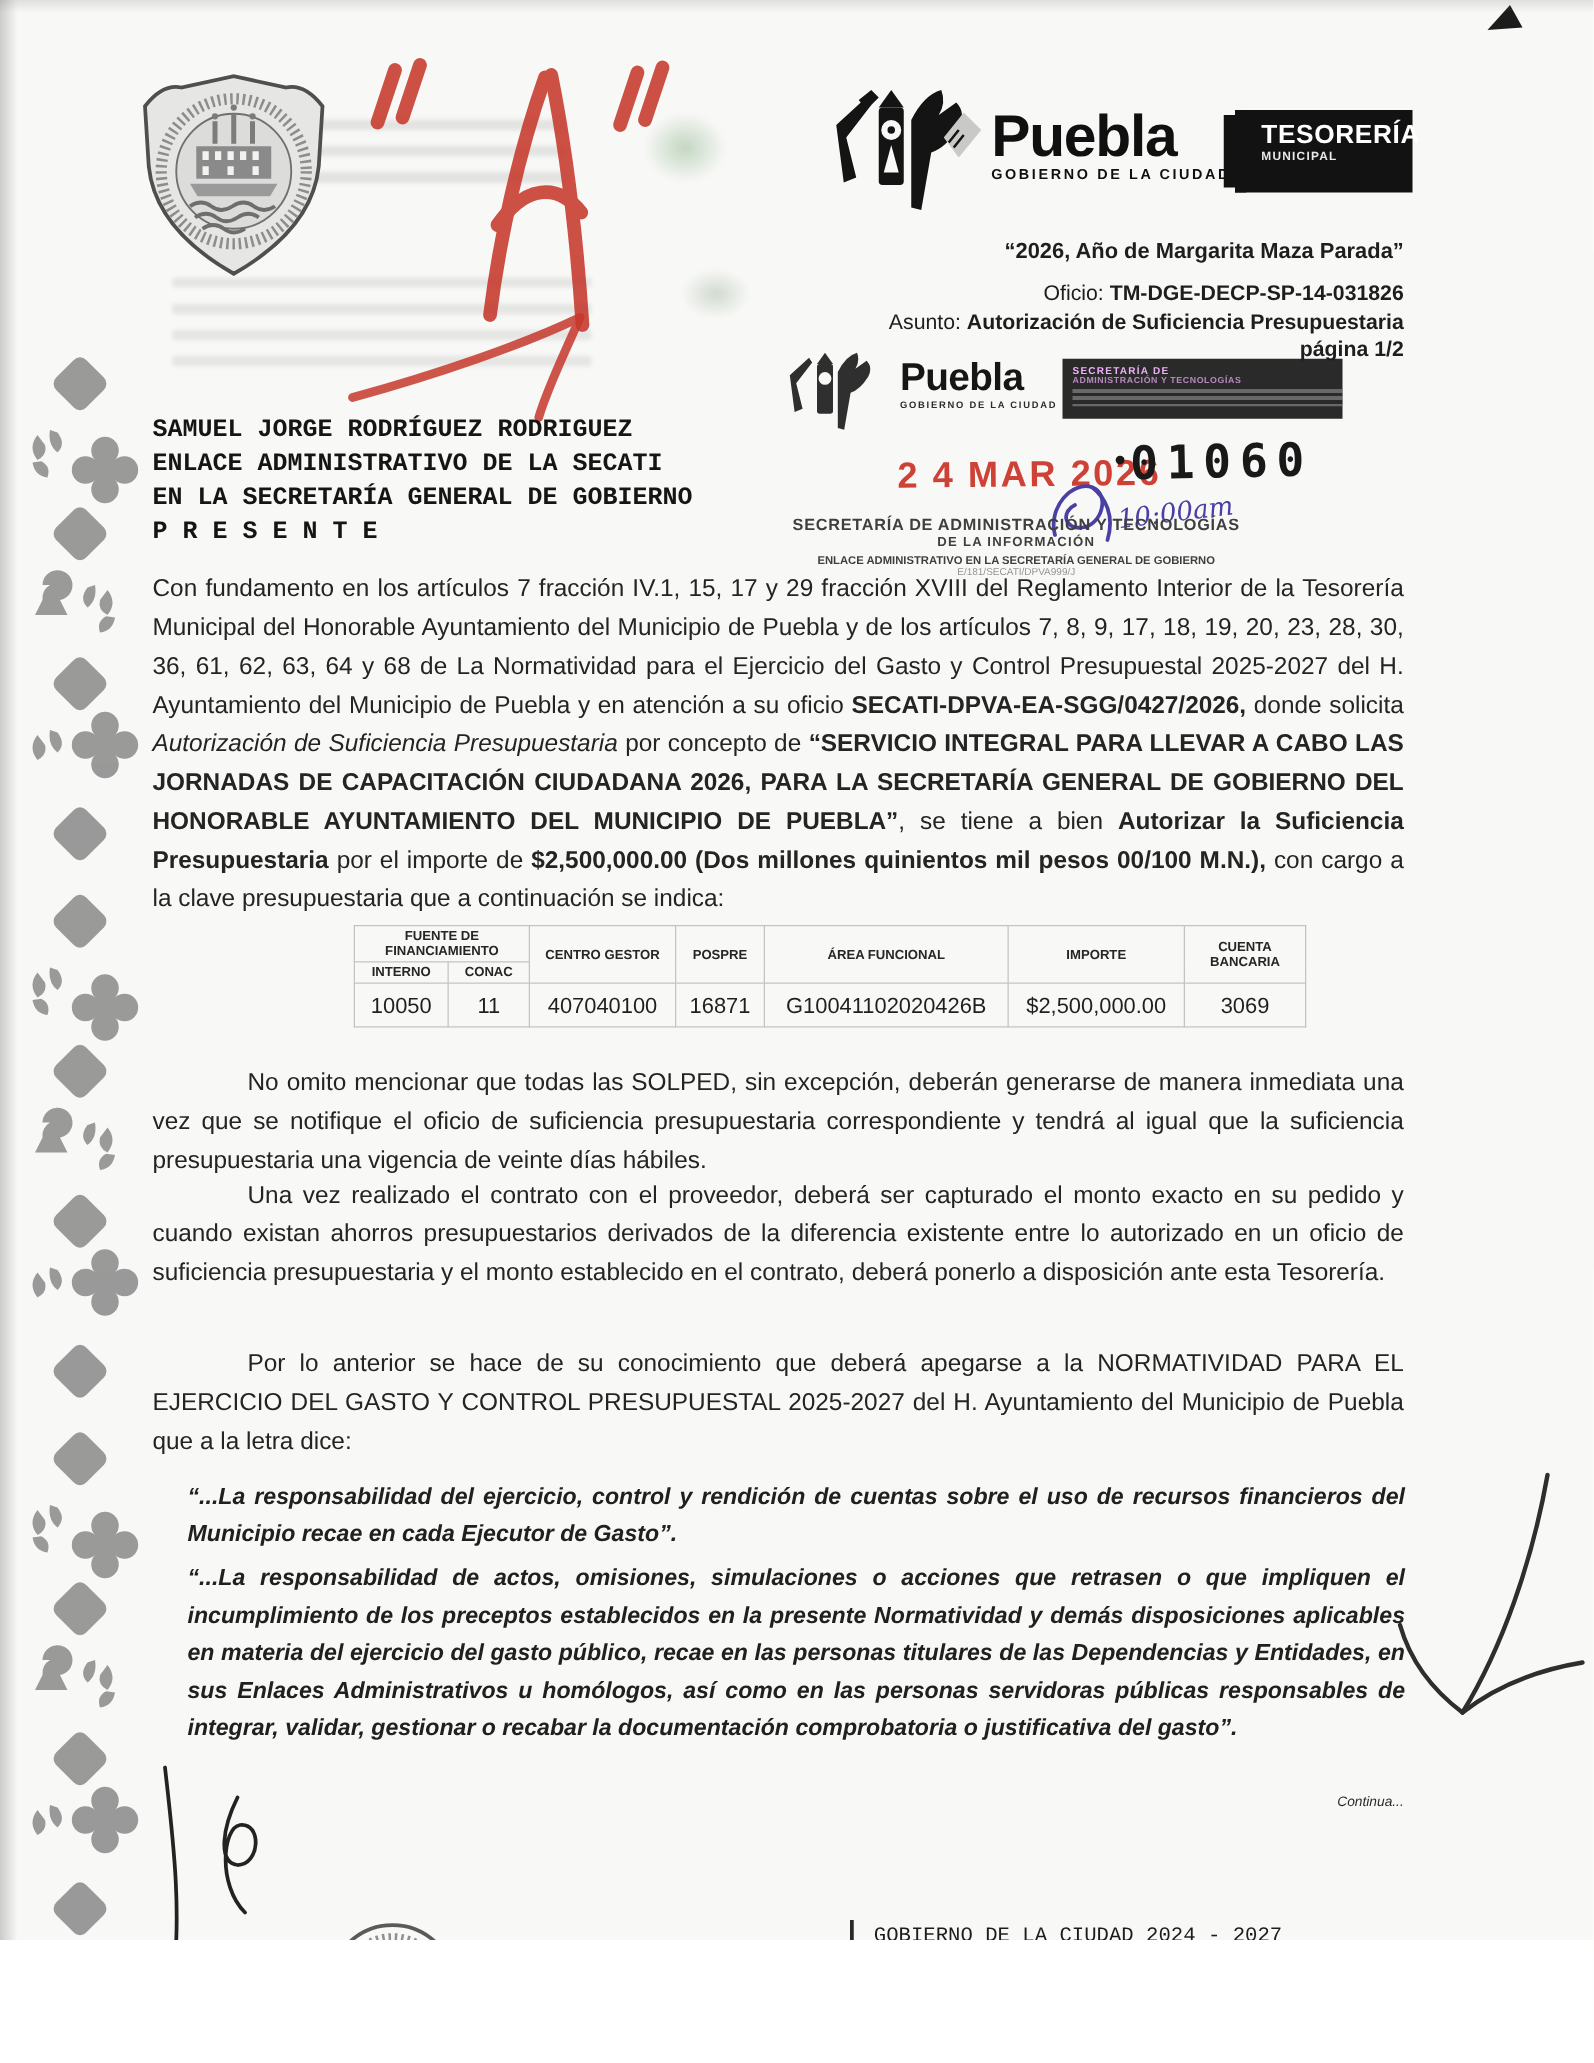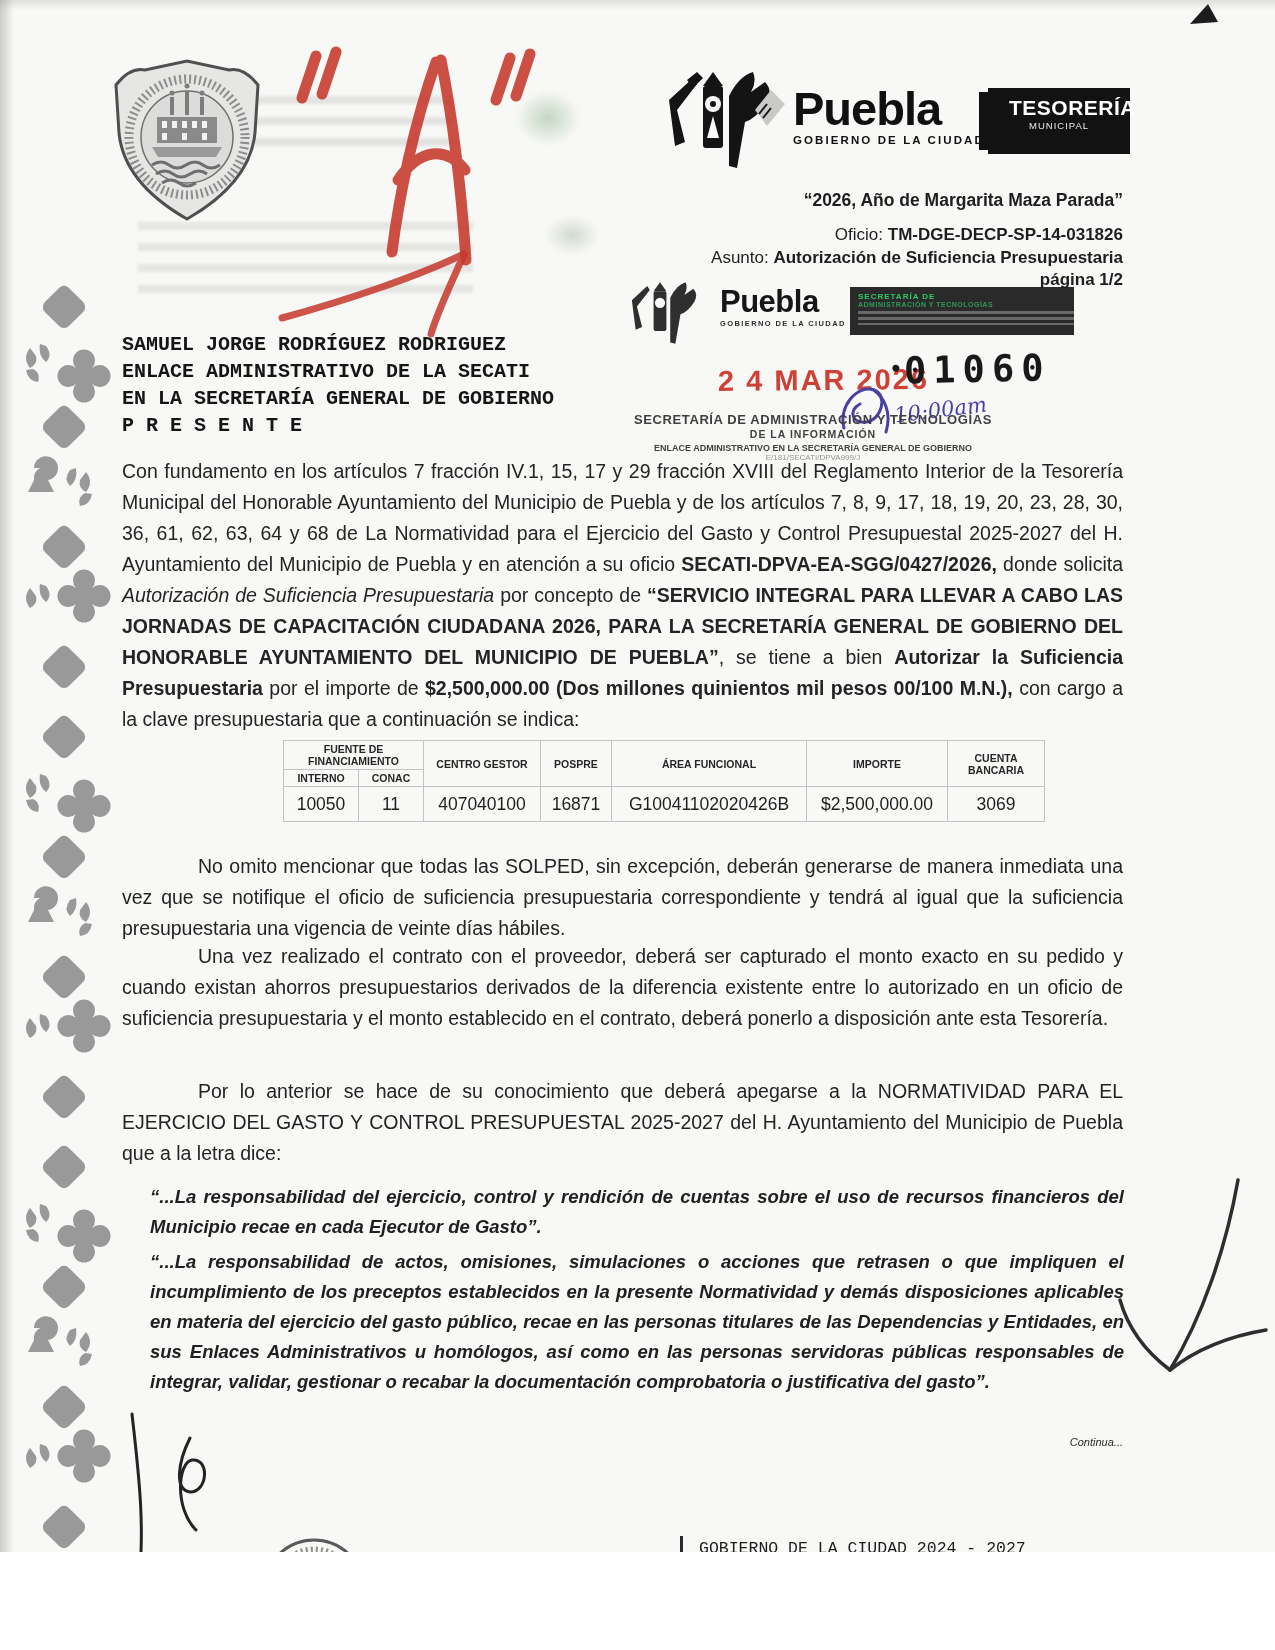--- a/index.html
+++ b/index.html
@@ -15,35 +15,35 @@
 
   
   #brand-header{left:645px;top:68px;width:480px;height:110px;}
   #brand-icons{position:absolute;left:18px;top:2px;}
   #brand-word{position:absolute;left:148px;top:18px;}
   #brand-name{font-size:47px;font-weight:800;letter-spacing:-1px;color:#101010;line-height:46px;}
   #brand-sub{font-size:11.5px;font-weight:700;letter-spacing:2.1px;color:#101010;margin-top:2px;}
   #dept-box{position:absolute;left:343px;top:20px;width:142px;height:66px;background:#121212;
             border-left:9px solid #121212;box-shadow:-13px 0 0 -4px #121212;color:#fff;padding:8px 0 0 12px;box-sizing:border-box;}
   #dept-name{font-size:21px;font-weight:800;letter-spacing:.5px;}
-  #dept-sub{font-size:9.5px;font-weight:400;letter-spacing:1px;color:#e8e8e8;margin-left:20px;}
+  #dept-sub{font-size:9.5px;font-weight:700;letter-spacing:1px;color:#e8e8e8;}
   #year-legend{top:190px;right:152px;font-size:17.5px;font-weight:700;text-align:right;}
   #oficio-block{top:224px;right:152px;text-align:right;font-size:17px;line-height:22.5px;}
   #oficio-block .lbl{font-weight:400;}
   #oficio-block .val{font-weight:700;}
   #page-note{font-weight:700;}
 
   
   #stamp-logo{left:628px;top:281px;width:480px;height:70px;}
   #stamp-icons{position:absolute;left:0px;top:0px;opacity:.92;}
   #stamp-word{position:absolute;left:92px;top:6px;}
   #stamp-name{font-size:31px;font-weight:800;letter-spacing:-.5px;color:#161616;line-height:30px;}
   #stamp-sub{font-size:7.5px;font-weight:700;letter-spacing:1.4px;color:#2c2c2c;margin-top:2px;}
   #stamp-box{position:absolute;left:222px;top:6px;width:224px;height:48px;background:#1b1b1b;opacity:.93;
-             color:#22c55e;padding:5px 0 0 8px;box-sizing:border-box;overflow:hidden;}
+             color:#f0abfc;padding:5px 0 0 8px;box-sizing:border-box;overflow:hidden;}
   #stamp-box .bx1{font-size:8px;letter-spacing:1px;font-weight:700;}
   #stamp-box .bx2{font-size:7px;letter-spacing:.5px;font-weight:700;opacity:.7;}
   #stamp-box .noise{margin-top:3px;height:14px;background:repeating-linear-gradient(180deg,#6f6f6f 0 3px,#1b1b1b 3px 6px);opacity:.8;}
   #date-stamp{left:718px;top:364px;font-size:29px;font-weight:700;letter-spacing:2px;color:#ce4136;
               transform:rotate(-.6deg);font-family:"Liberation Sans",sans-serif;}
   #folio-stamp{left:890px;top:348px;font-size:37px;font-weight:700;letter-spacing:7px;color:#191919;
                font-family:"DejaVu Sans Mono","Liberation Mono",monospace;transform:rotate(-1.2deg);}
   #folio-stamp .dot{font-size:20px;letter-spacing:2px;vertical-align:8px;}
   #time-ink{left:836px;top:376px;width:170px;height:70px;}
   #time-text{position:absolute;left:58px;top:22px;color:#4a3fa5;font-size:21px;font-style:italic;

